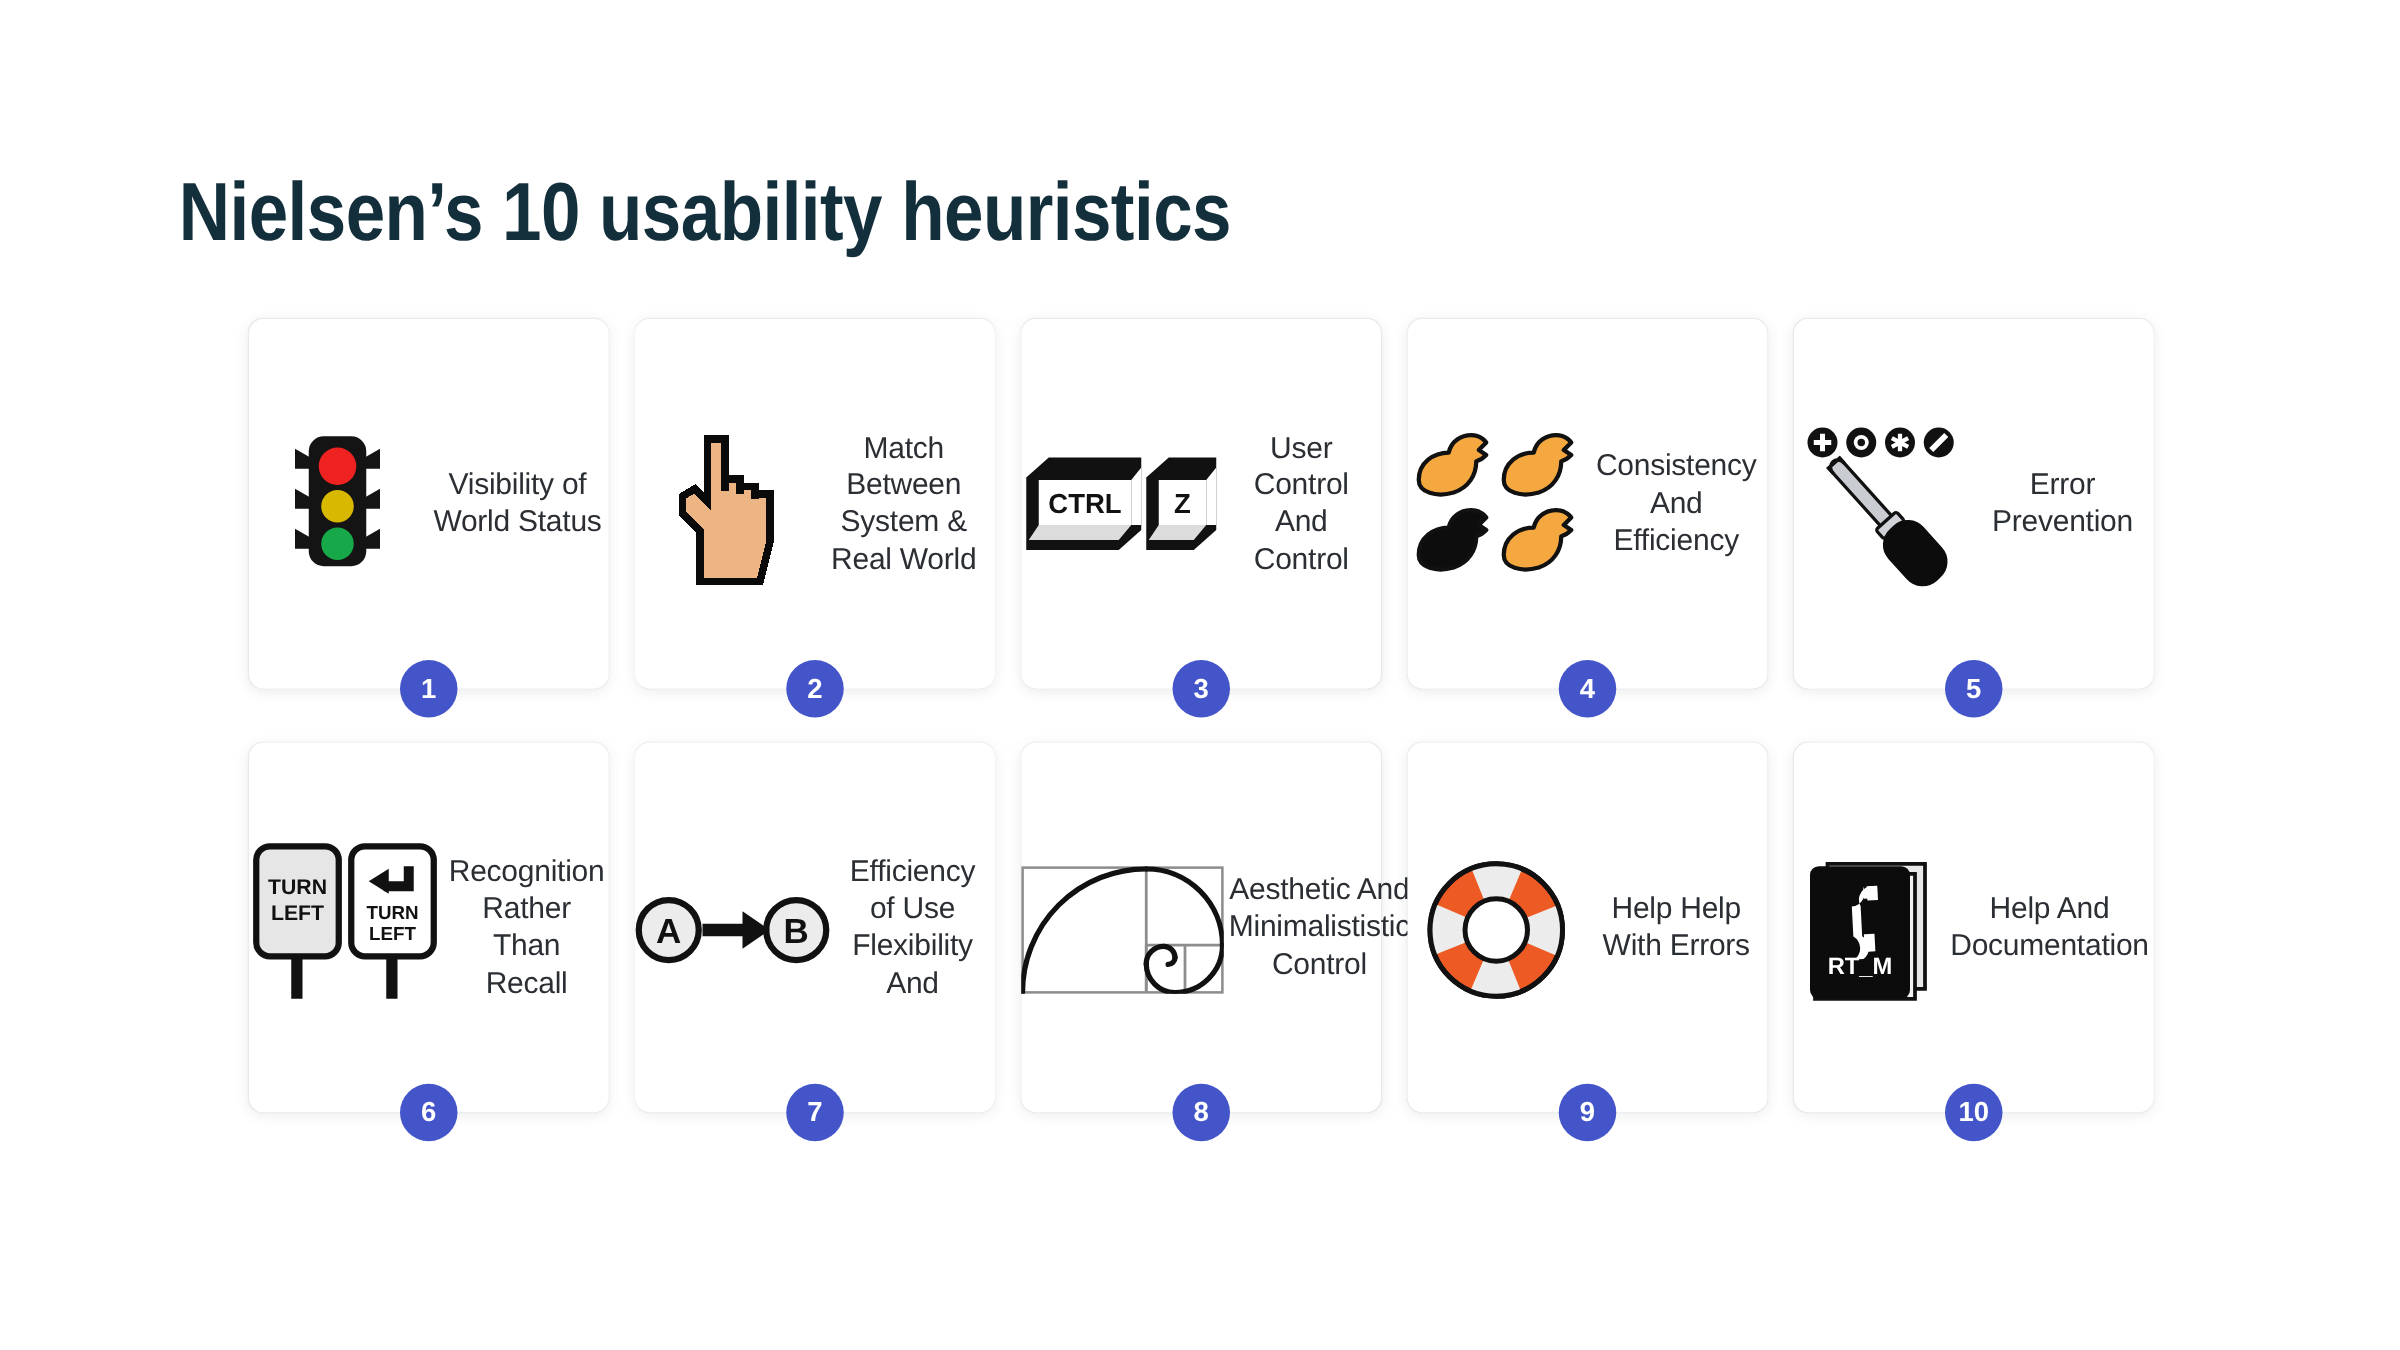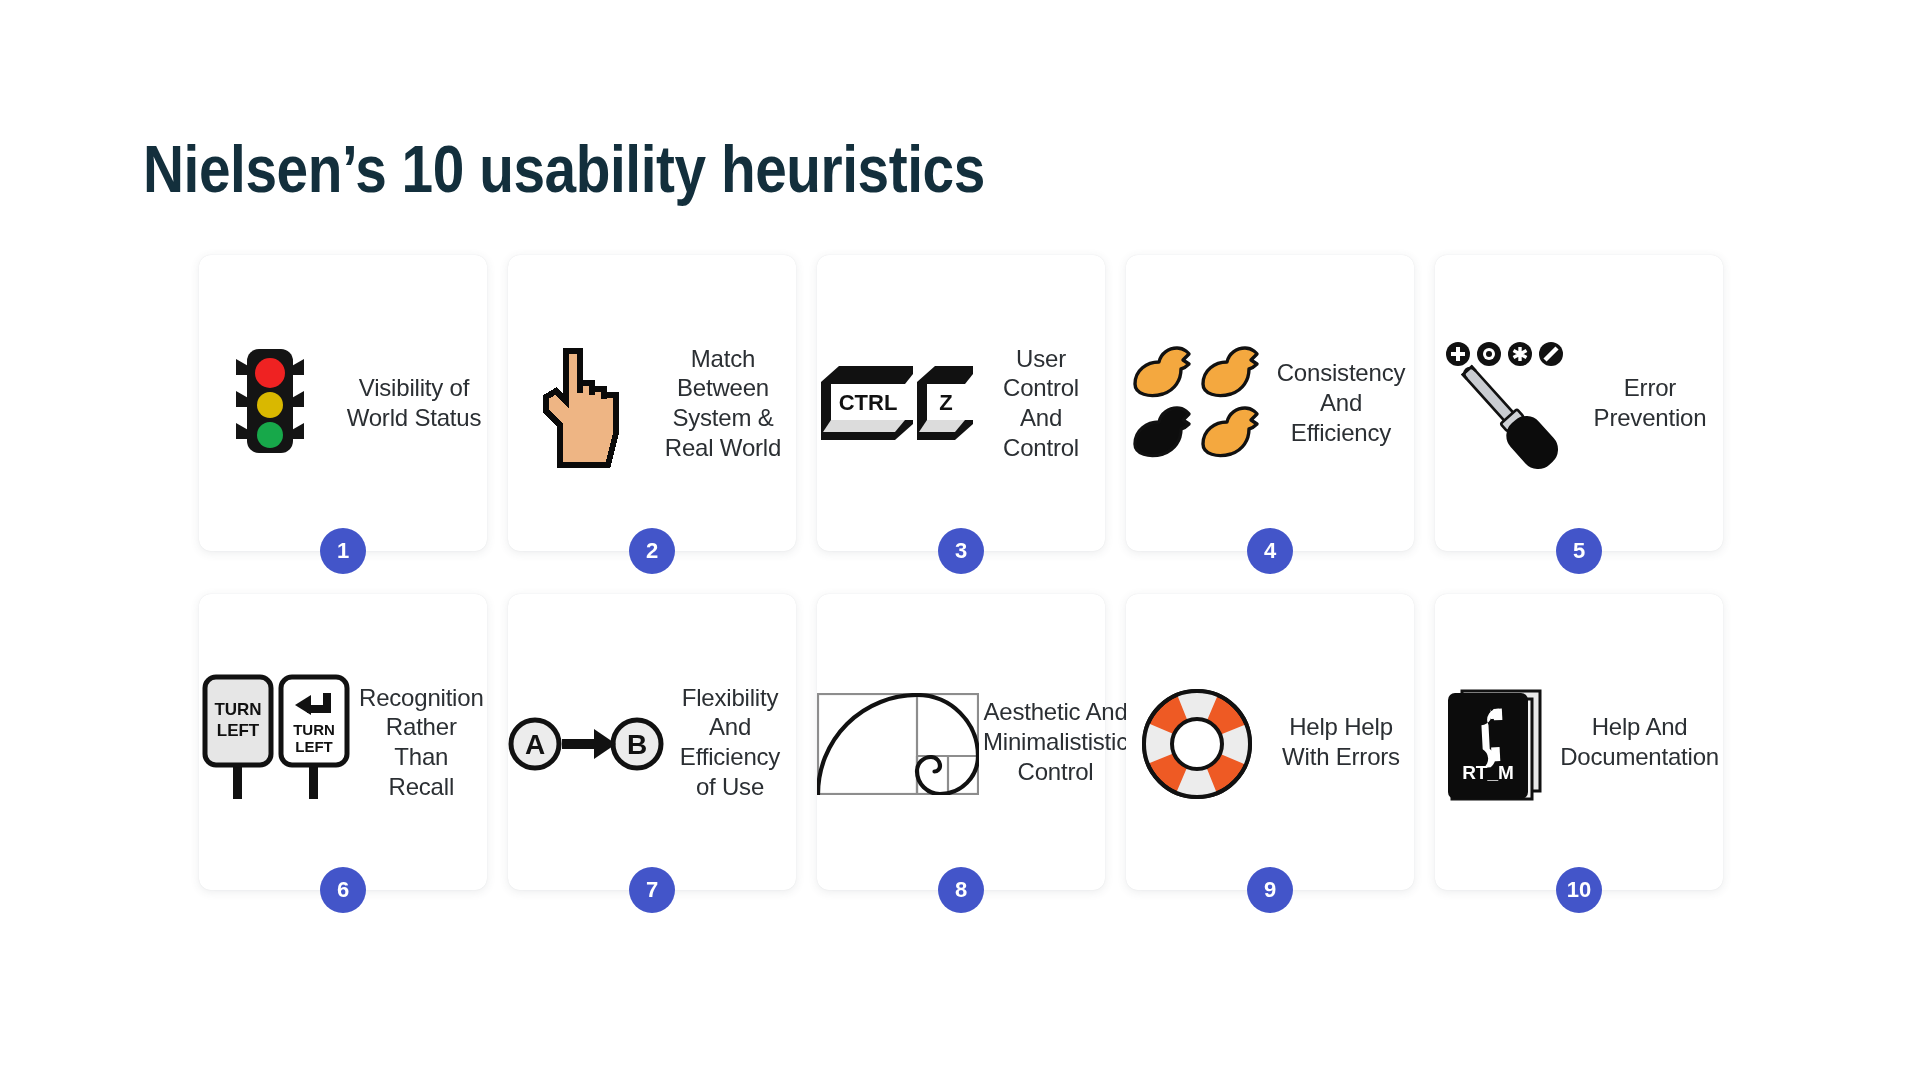--- a/index.html
+++ b/index.html
@@ -251,22 +251,22 @@
         <svg width="156" height="62" viewBox="0 0 156 62">
           <circle cx="27" cy="31" r="24" fill="#ececec" stroke="#111" stroke-width="5"></circle>
           <text x="27" y="41" font-family="Liberation Sans, sans-serif" font-size="28" font-weight="700" fill="#111" text-anchor="middle">A</text>
           <circle cx="129" cy="31" r="24" fill="#ececec" stroke="#111" stroke-width="5"></circle>
           <text x="129" y="41" font-family="Liberation Sans, sans-serif" font-size="28" font-weight="700" fill="#111" text-anchor="middle">B</text>
           <rect x="54" y="26" width="34" height="10" fill="#111"></rect>
           <path d="M86 16 L108 31 L86 46 Z" fill="#111"></path>
         </svg>
       </div>
       <div class="card-label">
+        <div>Efficiency of Use</div>
         <div>Flexibility And</div>
-        <div>Efficiency of Use</div>
       </div>
       <div class="badge">7</div>
     </div>
 
     <div class="card">
       <div class="icon-wrap">
         <svg width="162" height="102" viewBox="0 0 162 102">
           <g stroke="#8d8d8d" stroke-width="2.2" fill="none">
             <rect x="1" y="1" width="160" height="100"></rect>
             <line x1="100" y1="1" x2="100" y2="101"></line>

